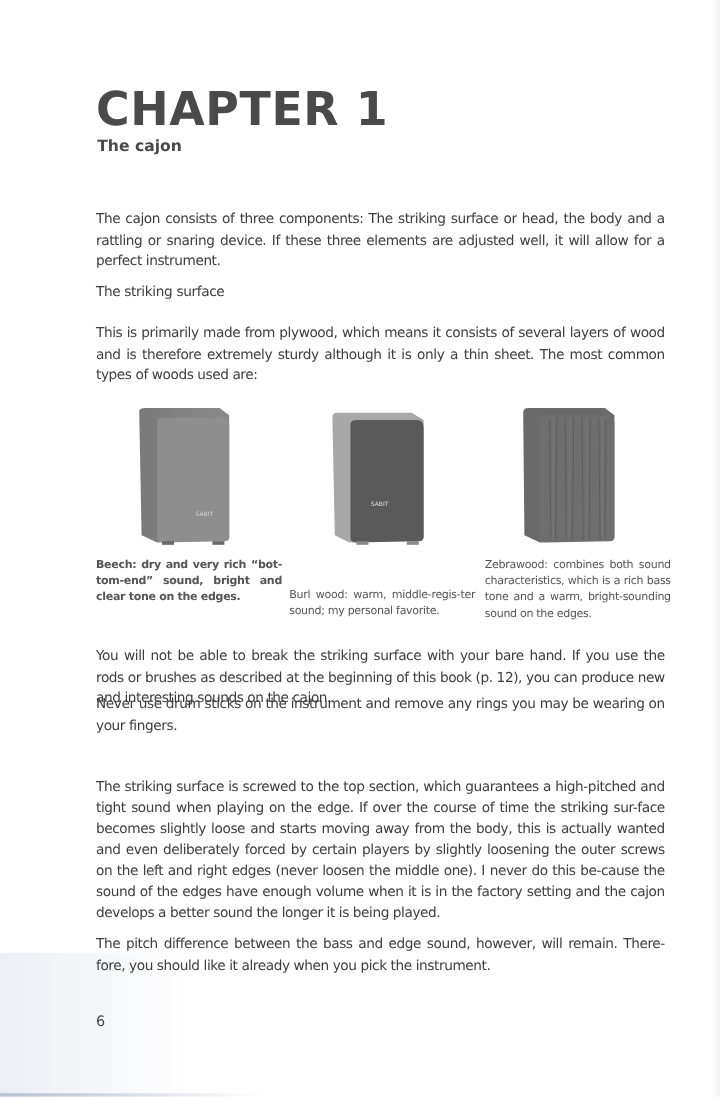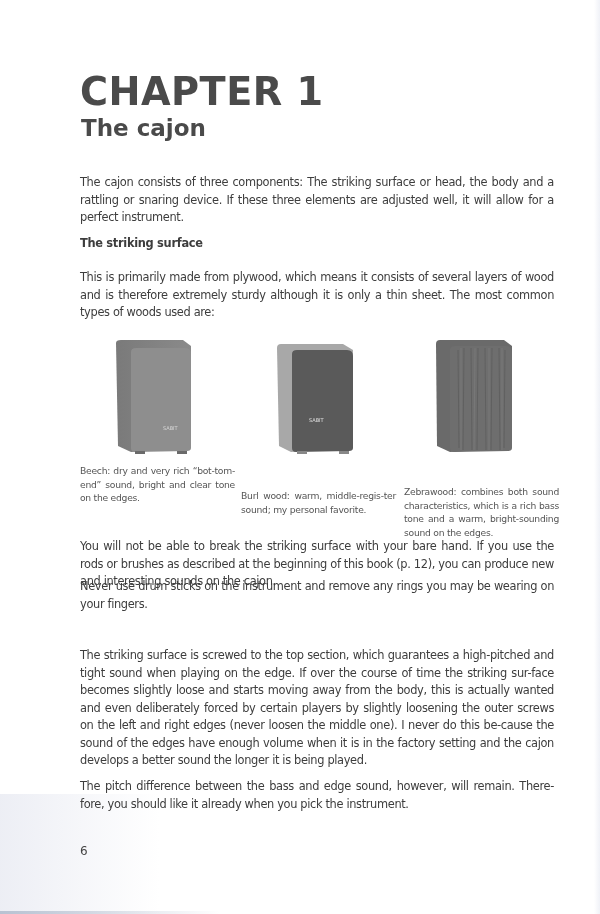--- a/index.html
+++ b/index.html
@@ -22,30 +22,30 @@
     background:linear-gradient(90deg, #b8c2d2, rgba(255,255,255,0));
   }
   .chapter-title {
     position:absolute; left:80px; top:72px;
     font-family:"DejaVu Sans", sans-serif; font-weight:bold;
     font-size:39px; letter-spacing:0.5px; color:#4a4a4a; line-height:1;
     transform:scaleX(0.98); transform-origin:left;
   }
   .chapter-subtitle {
     position:absolute; left:81px; top:115px;
-    font-weight:bold; font-size:23px; color:#4a4a4a;
+    font-weight:bold; font-size:13px; color:#4a4a4a;
   }
   .para {
     position:absolute; left:80px; width:474px;
     font-family:"DejaVu Sans", sans-serif; font-size:11.4px; line-height:17.5px;
     color:#3d3d3d; text-align:justify; letter-spacing:-0.35px; margin:0;
   }
   .heading {
     position:absolute; left:80px; top:236px;
-    font-weight:bold; font-size:11.4px; color:#3d3d3d; letter-spacing:-0.3px;text-align:right;
+    font-weight:normal; font-size:11.4px; color:#3d3d3d; letter-spacing:-0.3px;text-align:right;
   }
   .cajon {
     position:absolute;
   }
   .cajon svg { display:block; }
   .caption {
     position:absolute; width:155px;
     font-size:9.2px; line-height:13.5px; color:#555;
     text-align:justify; letter-spacing:-0.25px;
   }
@@ -111,22 +111,22 @@
     </g>
     <g stroke="#8a8a8a" stroke-width="0.6" opacity="0.6">
       <line x1="27" y1="8" x2="27" y2="110"></line>
         <line x1="41" y1="8" x2="40" y2="110"></line>
       <line x1="55" y1="8" x2="55" y2="110"></line>
         <line x1="68" y1="8" x2="68" y2="110"></line>
     </g>
   </svg>
 </div>
 
-<div class="caption" style="left:80px; top:464px;">Beech: dry and very rich “bot-tom-end” sound, bright and clear tone on the edges.</div>
+<div class="caption" style="left:80px; top:464px;font-weight:bold;">Beech: dry and very rich “bot-tom-end” sound, bright and clear tone on the edges.</div>
 <div class="caption" style="left:241px; top:464px;margin-top:25px;">Burl wood: warm, middle-regis-ter sound; my personal favorite.</div>
-<div class="caption" style="left:404px; top:464px;margin-top:21px;">Zebrawood: combines both sound characteristics, which is a rich bass tone and a warm, bright-sounding sound on the edges.</div>
+<div class="caption" style="left:404px; top:464px;">Zebrawood: combines both sound characteristics, which is a rich bass tone and a warm, bright-sounding sound on the edges.</div>
 
 <p class="para" style="top:538px;">You will not be able to break the striking surface with your bare hand. If you use the rods or brushes as described at the beginning of this book (p. 12), you can produce new and interesting sounds on the cajon.</p>
 <p class="para" style="top:578px;">Never use drum sticks on the instrument and remove any rings you may be wearing on your fingers.</p>
 <p class="para" style="top:647px;">The striking surface is screwed to the top section, which guarantees a high-pitched and tight sound when playing on the edge. If over the course of time the striking sur-face becomes slightly loose and starts moving away from the body, this is actually wanted and even deliberately forced by certain players by slightly loosening the outer screws on the left and right edges (never loosen the middle one). I never do this be-cause the sound of the edges have enough volume when it is in the factory setting and the cajon develops a better sound the longer it is being played.</p>
 <p class="para" style="top:778px;">The pitch difference between the bass and edge sound, however, will remain. There-fore, you should like it already when you pick the instrument.</p>
 
 <div class="page-number">6</div>
 
 </body></html>

